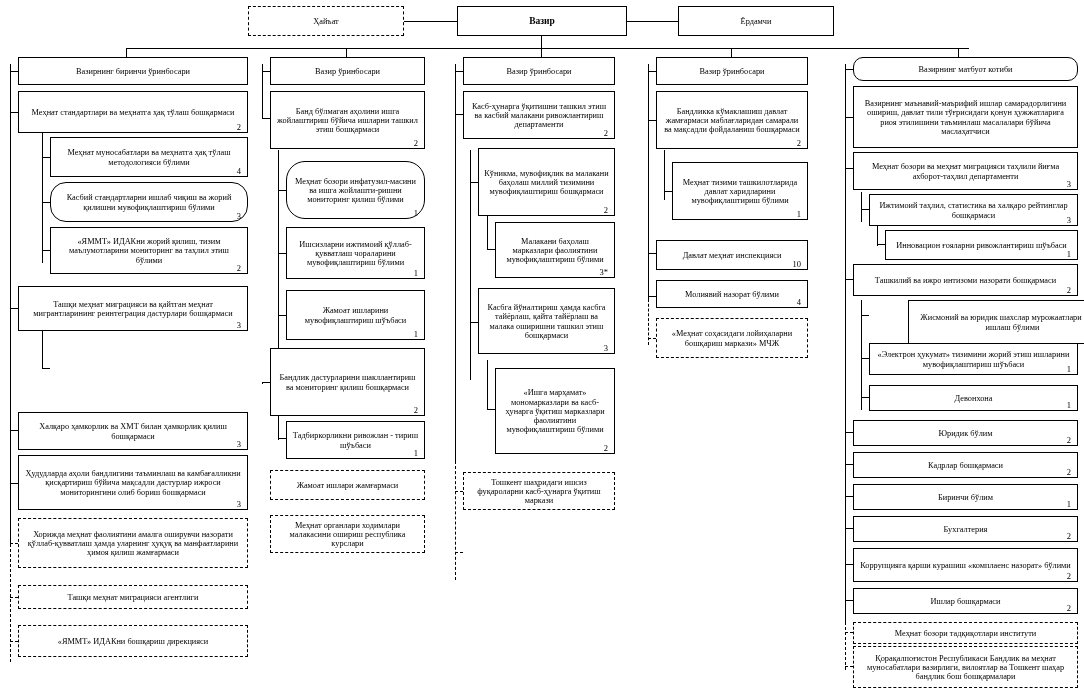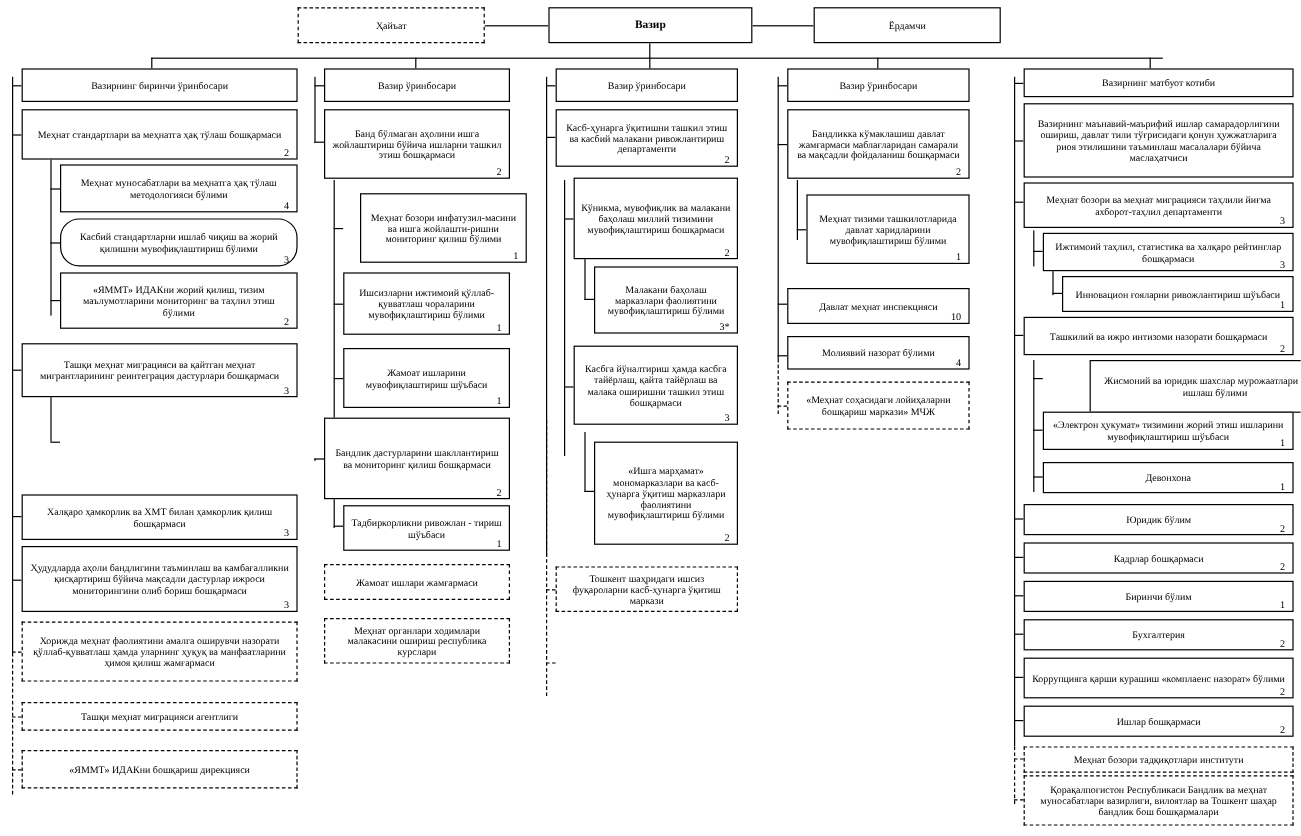--- a/index.html
+++ b/index.html
@@ -159,21 +159,21 @@
     <span class="txt">Вазир ўринбосари</span>
   </div>
   <div class="ln h" style="left:262px;top:71px;width:8px;"></div>
 
   <div class="box vc" style="left:270px;top:91px;width:155px;height:58px;">
     <span class="txt">Банд бўлмаган аҳолини ишга жойлаштириш бўйича ишларни ташкил этиш бошқармаси</span>
     <span class="num">2</span>
   </div>
   <div class="ln h" style="left:262px;top:118px;width:8px;"></div>
 
-  <div class="box vc" style="left:300px;top:161px;width:139px;height:58px;">
+  <div class="box vc" style="left:286px;top:161px;width:139px;height:58px;border-radius:19px;">
     <span class="txt">Меҳнат бозори инфатузил-масини ва ишга жойлашти-ришни мониторинг қилиш бўлими</span>
     <span class="num">1</span>
   </div>
   <div class="ln h" style="left:278px;top:190px;width:8px;"></div>
 
   <div class="box vc" style="left:286px;top:227px;width:139px;height:52px;">
     <span class="txt">Ишсизларни ижтимоий қўллаб-қувватлаш чораларини мувофиқлаштириш бўлими</span>
     <span class="num">1</span>
   </div>
   <div class="ln h" style="left:278px;top:253px;width:8px;"></div>
@@ -290,21 +290,21 @@
     <span class="txt">«Меҳнат соҳасидаги лойиҳаларни бошқариш маркази» МЧЖ</span>
   </div>
   <div class="ln dash-h" style="left:648px;top:338px;width:8px;"></div>
 
   <div class="ln v" style="left:845px;top:64px;height:558px;"></div>
   <div class="ln dash-v" style="left:845px;top:622px;height:48px;"></div>
   <div class="ln v" style="left:861px;top:192px;height:30px;"></div>
   <div class="ln v" style="left:877px;top:218px;height:28px;"></div>
   <div class="ln v" style="left:861px;top:300px;height:110px;"></div>
 
-  <div class="box vc" style="left:853px;top:57px;width:225px;height:24px;">
+  <div class="box vc" style="left:853px;top:57px;width:225px;height:24px;border-radius:10px;">
     <span class="txt">Вазирнинг матбуот котиби</span>
   </div>
   <div class="ln h" style="left:845px;top:69px;width:8px;"></div>
 
   <div class="box vc" style="left:853px;top:86px;width:225px;height:62px;">
     <span class="txt">Вазирнинг маънавий-маърифий ишлар самарадорлигини ошириш, давлат тили тўғрисидаги қонун ҳужжатларига риоя этилишини таъминлаш масалалари бўйича маслаҳатчиси</span>
   </div>
   <div class="ln h" style="left:845px;top:117px;width:8px;"></div>
 
   <div class="box vc" style="left:853px;top:152px;width:225px;height:38px;">

